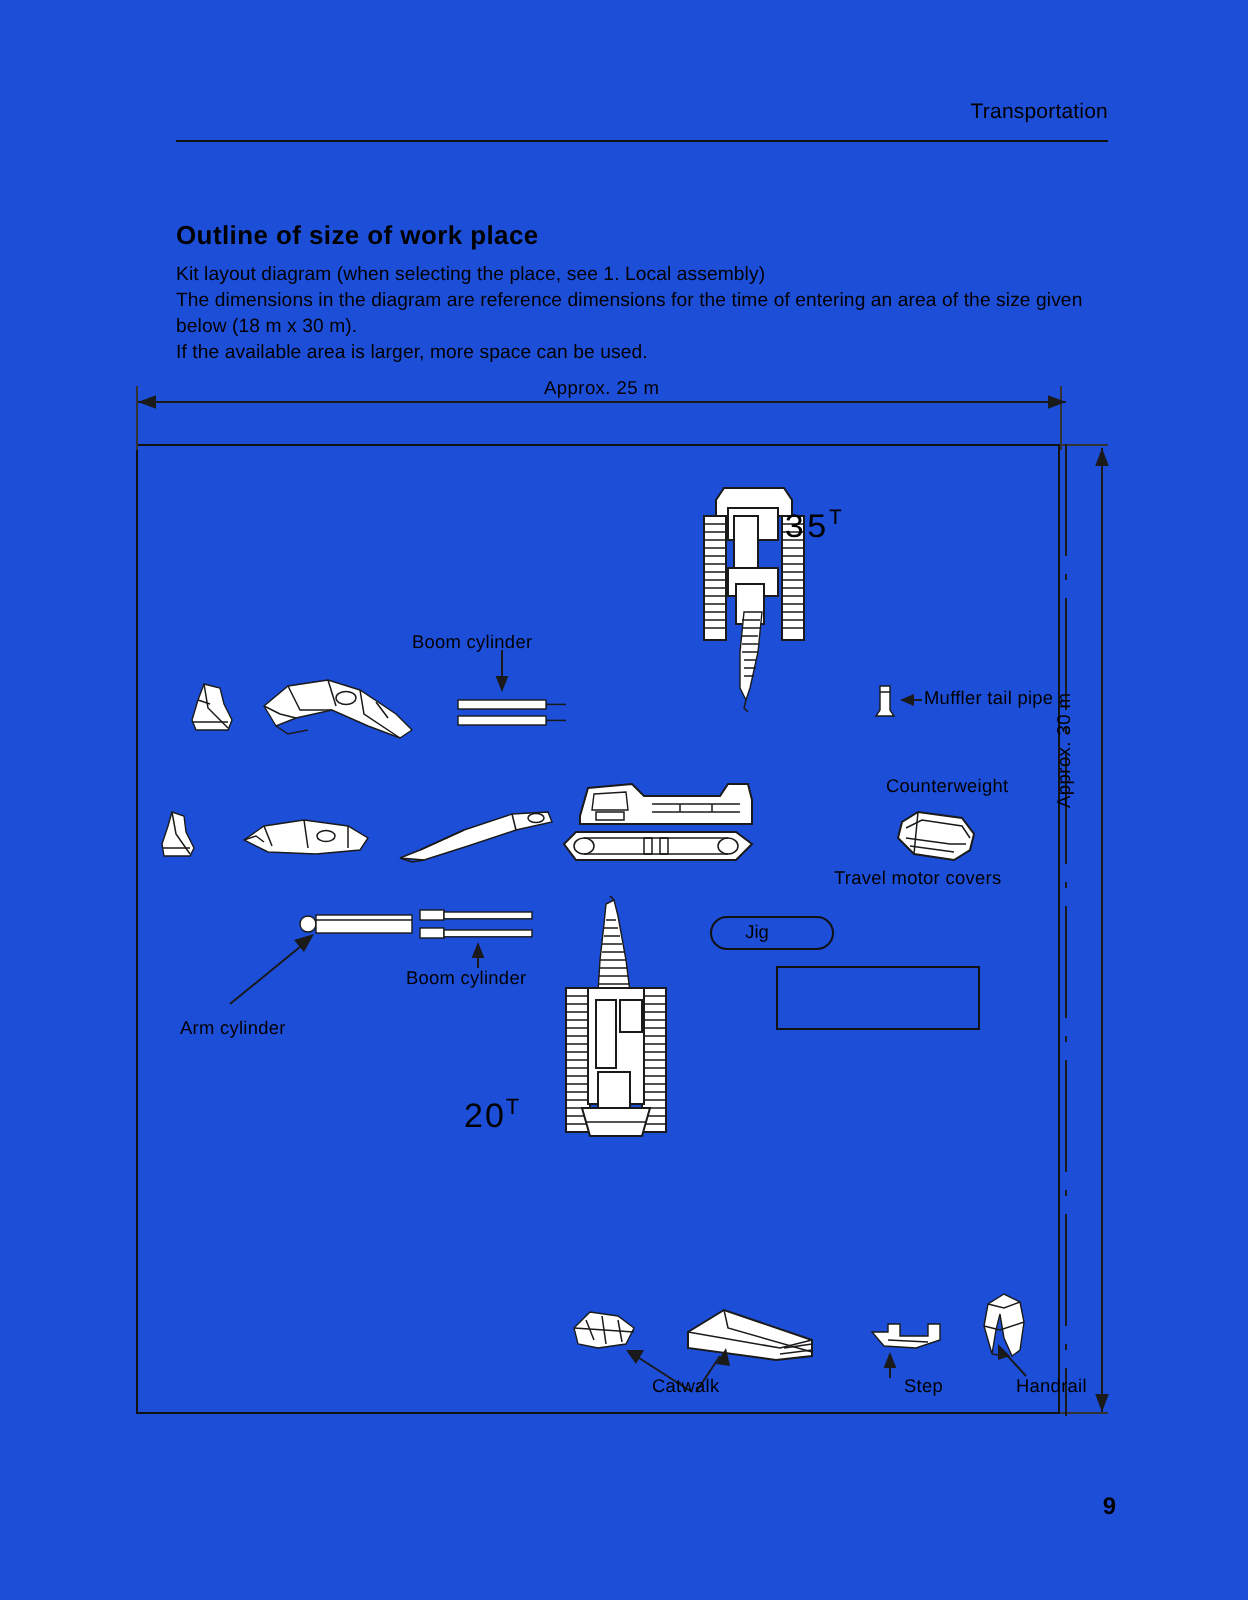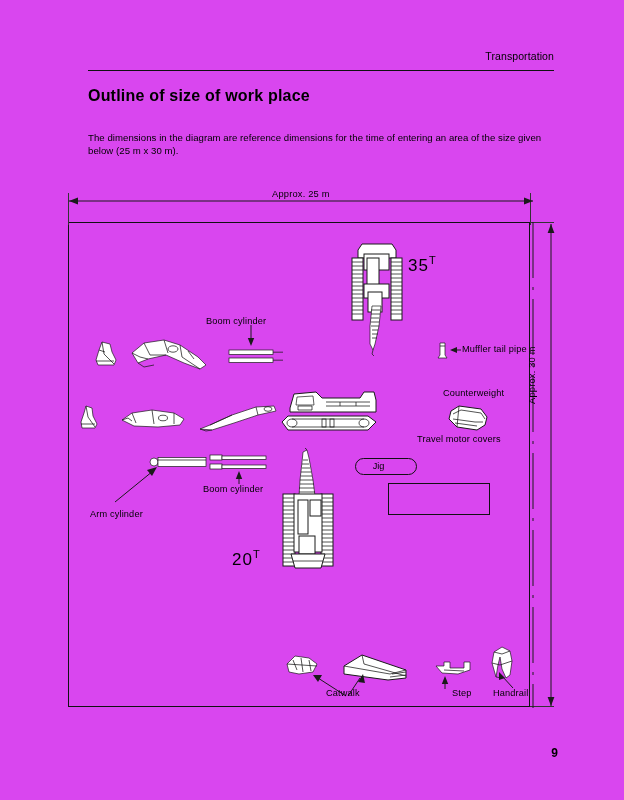--- a/index.html
+++ b/index.html
@@ -8,21 +8,21 @@
     background: #ffffff;
   }
   body {
     font-family: "Liberation Sans", sans-serif;
     color: #000000;
   }
   #page {
     position: relative;
     width: 624px;
     height: 800px;
-    background: #d946ef;
+    background: #1d4ed8;
     overflow: hidden;
   }
 
   
   #header-zone {
     position: absolute;
     left: 88px;
     top: 50px;
     width: 466px;
     height: 24px;
@@ -41,22 +41,22 @@
     top: 20px;
     width: 466px;
     height: 1.4px;
     background: #111;
   }
 
   
   #section-heading {
     position: absolute;
     left: 88px;
-    top: 87px;
-    font-size: 16px;
+    top: 110px;
+    font-size: 13px;
     font-weight: bold;
     letter-spacing: 0.2px;
     white-space: nowrap;
   }
   #intro-block {
     position: absolute;
     left: 88px;
     top: 131px;
     width: 470px;
     font-size: 9.6px;
@@ -198,22 +198,24 @@
 <div id="page">
 
   <div id="header-zone">
     <div id="header-title">Transportation</div>
     <div id="header-rule"></div>
   </div>
 
   <div id="section-heading">Outline of size of work place</div>
 
   <div id="intro-block">
+    <p>Kit layout diagram (when selecting the place, see 1. Local assembly)</p>
     <p>The dimensions in the diagram are reference dimensions for the time of entering an area of the size given</p>
-    <p>below (25 m x 30 m).</p>
+    <p>below (18 m x 30 m).</p>
+    <p>If the available area is larger, more space can be used.</p>
   </div>
 
   <div id="diagram">
 
     <div id="plot-frame"></div>
 
     <div class="ext-line-v" style="left:68px; top:193px; height:32px;"></div>
     <div class="ext-line-v" style="left:530px; top:193px; height:32px;"></div>
     <div class="ext-line-h" style="left:530px; top:222px; width:24px;"></div>
     <div class="ext-line-h" style="left:530px; top:706px; width:24px;"></div>
@@ -319,21 +321,21 @@
           <line x1="23" y1="74" x2="32" y2="74"></line>
         <line x1="23" y1="78" x2="31" y2="78"></line>
           <line x1="23" y1="82" x2="31" y2="82"></line>
         <line x1="23" y1="86" x2="31" y2="86"></line>
           <line x1="24" y1="90" x2="30" y2="90"></line>
         <line x1="24" y1="94" x2="30" y2="94"></line>
           <line x1="24" y1="98" x2="29" y2="98"></line>
       </g>
       <path class="ln-thin" d="M25,110 L24,114 L26,116"></path>
     </svg>
-    <div class="tonnage" style="left:408px; top:254px;">
+    <div class="tonnage" style="left:392px; top:254px;font-family:Liberation Mono, monospace;">
       <span>35</span><sup>T</sup>
     </div>
 
     <svg style="position:absolute; left:436px; top:340px;" width="14" height="22">
       <path class="fillw-thin" d="M4,3 L9,3 L9,15 L11,18 L2,18 L4,15 Z"></path>
       <line x1="4" y1="6" x2="9" y2="6" class="ln-thin"></line>
     </svg>
     <svg style="position:absolute; left:450px; top:345px;" width="12" height="10">
       <line x1="11" y1="5" x2="2" y2="5" class="ln"></line>
       <polygon points="0,5 7,2 7,8" fill="#1a1a1a"></polygon>
@@ -527,19 +529,19 @@
     <svg style="position:absolute; left:488px; top:645px;" width="30" height="36">
       <path class="fillw-thin" d="M8,32 L4,18 L6,7 L14,2 L22,6 L24,16 L22,30 L18,33 L14,24 L12,12 L10,20 Z"></path>
       <path class="ln-thin" d="M6,7 L14,9 L22,6"></path>
       <path class="ln-thin" d="M4,18 L12,20 L24,16"></path>
       <path class="ln-thin" d="M8,32 L14,33"></path>
     </svg>
     <svg style="position:absolute; left:497px; top:672px;" width="18" height="18">
       <line x1="16" y1="16" x2="5" y2="4" class="ln"></line>
       <polygon points="2,0 8,6 2,8" fill="#1a1a1a"></polygon>
     </svg>
-    <div class="anno" style="left:493px; top:688px;">Handrail</div>
+    <div class="anno" style="left:508px; top:688px;">Handrail</div>
 
   </div>
 
   <div id="page-number">9</div>
 
 </div>
 
 </body></html>

